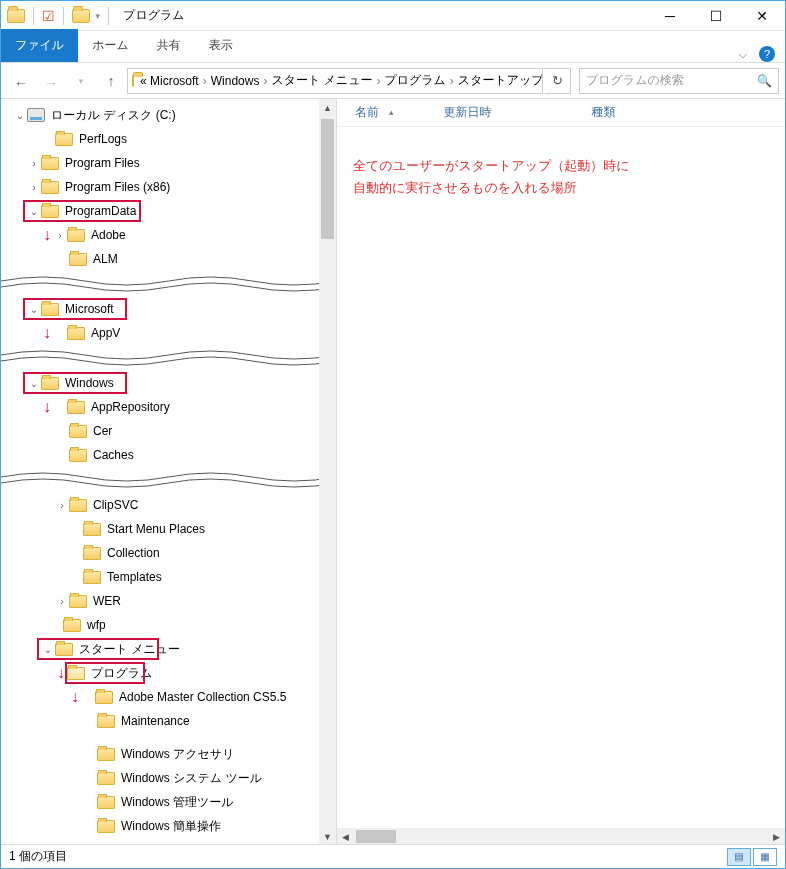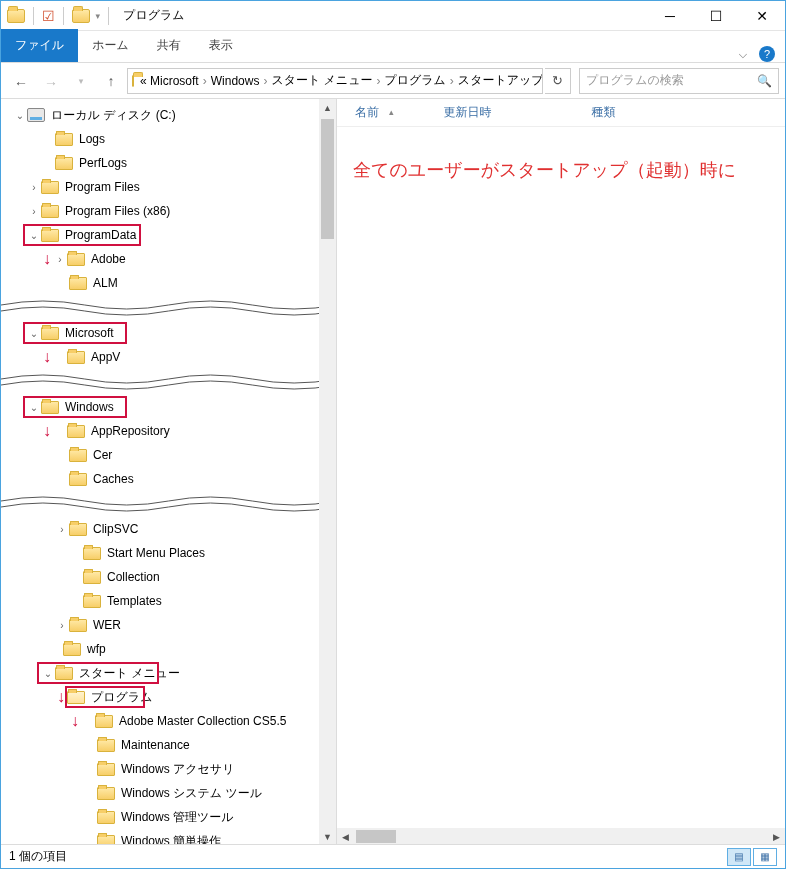--- a/index.html
+++ b/index.html
@@ -40,21 +40,21 @@
   .tree-pane { width: 336px; border-right: 1px solid #dcdcdc; position: relative; overflow: hidden; }
   .tree-scroll { height: 100%; overflow: hidden; position: relative; }
   .scrollbar-v { position: absolute; right: 0; top: 0; bottom: 0; width: 17px; background: #f0f0f0; }
   .sb-btn { height: 17px; display:flex; align-items:center; justify-content:center; font-size:9px; color:#555; background:#f0f0f0; }
   .sb-thumb { position:absolute; left:2px; right:2px; top:20px; height:120px; background:#c6c6c6; }
 
   .content-pane { flex: 1; position: relative; }
   .col-headers { height: 28px; display: flex; align-items: center; border-bottom: 1px solid #eee; font-size: 12px; color: #3a6ea5; padding-left: 18px; }
   .col-headers .ch { padding-right: 100px; }
   .col-headers .ch:nth-child(2){ padding-right: 60px; }
-  .annot { position: absolute; top: 56px; left: 16px; color: #e03030; font-size: 18px; line-height: 1.7; }
+  .annot { position: absolute; top: 56px; left: 16px; color: #e03030; font-size: 13px; line-height: 1.7; }
 
   .h-scrollbar { position:absolute; left:0; right:0; bottom:0; height:17px; background:#f0f0f0; display:flex; align-items:center; }
   .h-scrollbar .sb-btn { width:17px; height:17px; }
   .h-scrollbar .h-thumb { width:40px; height:13px; background:#c6c6c6; margin-left:2px; }
 
   
   .tree { font-size: 12px; padding-top: 4px; }
   .ti { display: flex; align-items: center; height: 24px; position: relative; white-space: nowrap; }
   .ti .exp { width: 14px; text-align: center; color: #666; font-size: 10px; }
   .ti .fico { width: 18px; height: 13px; background: linear-gradient(#ffe9a6,#f7ce68); border: 1px solid #d9b23c; border-radius: 1px; margin-right: 6px; position: relative; }
@@ -138,25 +138,20 @@
       <div class="tree">
 
         <div class="ti" style="padding-left:12px;">
           <span class="exp">⌄</span>
             <span class="drive-ico"></span>
           <span>ローカル ディスク (C:)</span>
         </div>
         <div class="ti" style="padding-left:40px;">
             <span class="exp"></span>
             <span class="fico"></span>
-            <span>Logs</span>
-          </div>
-        <div class="ti" style="padding-left:40px;">
-            <span class="exp"></span>
-            <span class="fico"></span>
             <span>PerfLogs</span>
           </div>
         <div class="ti" style="padding-left:26px;">
             <span class="exp">›</span>
             <span class="fico"></span>
             <span>Program Files</span>
           </div>
         <div class="ti" style="padding-left:26px;">
             <span class="exp">›</span>
             <span class="fico"></span>
@@ -289,21 +284,21 @@
             <span class="red-arrow">↓</span>
             <span class="exp"></span>
             <span class="fico"></span>
             <span>Adobe Master Collection CS5.5</span>
           </div>
         <div class="ti" style="padding-left:82px;">
             <span class="exp"></span>
             <span class="fico"></span>
             <span>Maintenance</span>
           </div>
-        <div class="ti" style="padding-left:82px;">
+        <div class="ti" style="padding-left:82px;margin-top:9px;">
             <span class="exp"></span>
             <span class="fico"></span>
             <span>Windows アクセサリ</span>
           </div>
         <div class="ti" style="padding-left:82px;">
             <span class="exp"></span>
             <span class="fico"></span>
             <span>Windows システム ツール</span>
           </div>
         <div class="ti" style="padding-left:82px;">
@@ -328,20 +323,21 @@
 
   <div class="content-pane">
     <div class="col-headers">
       <span class="ch">名前</span>
       <span style="font-size:9px;color:#888;margin:-2px 50px 0 -90px;">▴</span>
       <span class="ch">更新日時</span>
       <span class="ch">種類</span>
     </div>
     <div class="annot">
       <div>全てのユーザーがスタートアップ（起動）時に</div>
+      <div>自動的に実行させるものを入れる場所</div>
     </div>
     <div class="h-scrollbar">
       <div class="sb-btn">◀</div>
       <div class="h-thumb"></div>
       <div class="sb-btn" style="margin-left:auto;">▶</div>
     </div>
   </div>
 </div>
 
 <div class="status">

